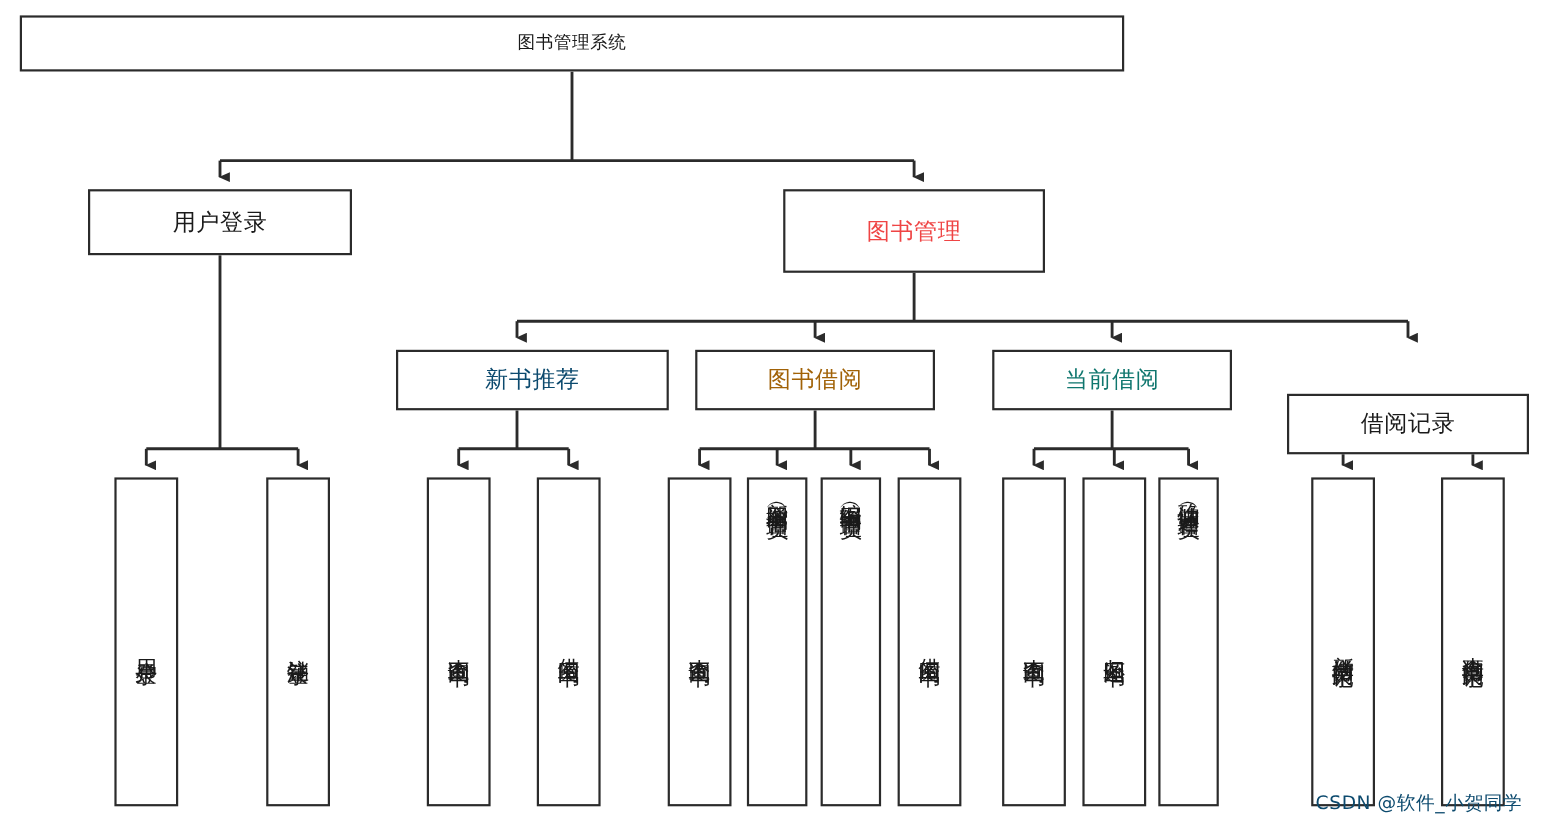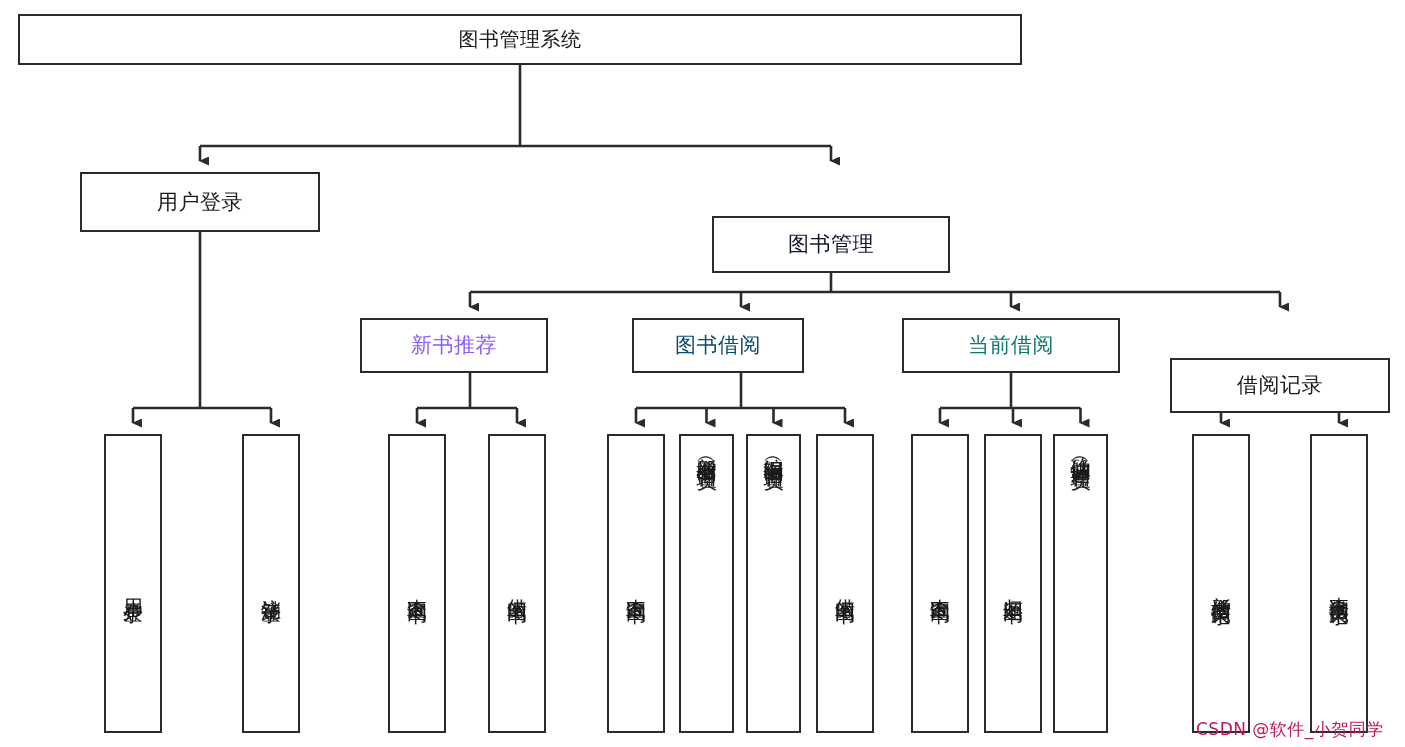--- a/index.html
+++ b/index.html
@@ -41,21 +41,21 @@
     text-align: center;
     line-height: 1.18;
     white-space: nowrap;
   }
   
   .node.horizontal .node-label {
     font-size: 21px;
     letter-spacing: 0.5px;
   }
   .node.root .node-label {
-    font-size: 20px;
+    font-size: 16px;
   }
   
   .node.vertical {
     align-items: flex-start;
     justify-content: center;
     padding-top: 6px;
   }
   .node.vertical .node-label {
     writing-mode: vertical-rl;
     text-orientation: upright;
@@ -125,27 +125,27 @@
       </g>
   </svg>
 
   <div id="nodes-layer">
       <div class="node horizontal root" style="left: 18px; top: 14px; width: 1004px; height: 51px; border-color: rgb(43, 43, 43); color: rgb(26, 26, 26);">
         <span class="node-label">图书管理系统</span>
       </div>
       <div class="node horizontal" style="left: 80px; top: 172px; width: 240px; height: 60px; border-color: rgb(43, 43, 43); color: rgb(26, 26, 26);">
         <span class="node-label">用户登录</span>
       </div>
-      <div class="node horizontal" style="left: 712px; top: 172px; width: 238px; height: 57px; border-color: rgb(43, 43, 43); color: #0f172a; margin-top: 44px;">
+      <div class="node horizontal" style="left: 712px; top: 172px; width: 238px; height: 76px; border-color: rgb(43, 43, 43); color: #ef4444;">
         <span class="node-label">图书管理</span>
       </div>
-      <div class="node horizontal" style="left: 360px; top: 318px; width: 188px; height: 55px; border-color: rgb(43, 43, 43); color: #8b5cf6;">
+      <div class="node horizontal" style="left: 360px; top: 318px; width: 248px; height: 55px; border-color: rgb(43, 43, 43); color: #0c4a6e;">
         <span class="node-label">新书推荐</span>
       </div>
-      <div class="node horizontal" style="left: 632px; top: 318px; width: 172px; height: 55px; border-color: rgb(43, 43, 43); color: #0c4a6e;">
+      <div class="node horizontal" style="left: 632px; top: 318px; width: 218px; height: 55px; border-color: rgb(43, 43, 43); color: #a16207;">
         <span class="node-label">图书借阅</span>
       </div>
       <div class="node horizontal" style="left: 902px; top: 318px; width: 218px; height: 55px; border-color: rgb(43, 43, 43); color: #0f766e;">
         <span class="node-label">当前借阅</span>
       </div>
       <div class="node horizontal" style="left: 1170px; top: 318px; width: 220px; height: 55px; border-color: rgb(43, 43, 43); color: rgb(26, 26, 26); margin-top: 40px;">
         <span class="node-label">借阅记录</span>
       </div>
       <div class="node vertical centered" style="left: 104px; top: 434px; width: 58px; height: 299px; border-color: rgb(43, 43, 43); color: rgb(26, 26, 26);">
         <span class="node-label">用户登录</span>
@@ -181,15 +181,15 @@
         <span class="node-label">确认归还（管理员）</span>
       </div>
       <div class="node vertical centered" style="left: 1192px; top: 434px; width: 58px; height: 299px; border-color: rgb(43, 43, 43); color: rgb(26, 26, 26);">
         <span class="node-label">新增借阅记录</span>
       </div>
       <div class="node vertical centered" style="left: 1310px; top: 434px; width: 58px; height: 299px; border-color: rgb(43, 43, 43); color: rgb(26, 26, 26);">
         <span class="node-label">查询借阅记录</span>
       </div>
     </div>
 
-  <div class="watermark" style="left: 1196px; top: 718px; color: #be185d;">CSDN @软件_小贺同学</div>
+  <div class="watermark" style="left: 1196px; top: 718px; color: #0c4a6e;">CSDN @软件_小贺同学</div>
 
 </div>
 
 </body></html>

